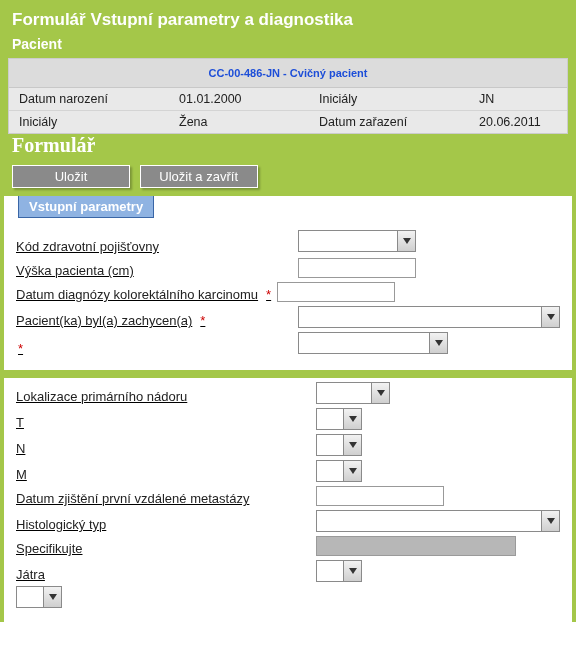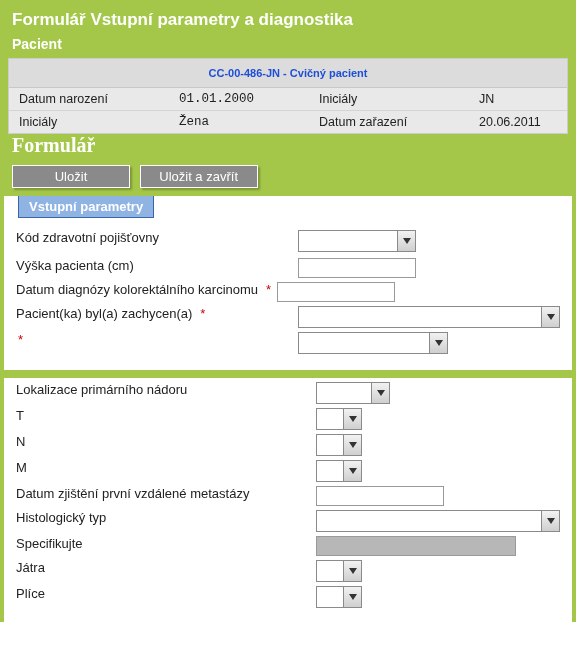--- a/index.html
+++ b/index.html
@@ -47,21 +47,21 @@
     border-collapse: collapse;
     font-size: 12.5px;
     color: #222;
   }
   .patient-table td {
     padding: 4px 10px;
     border-bottom: 1px solid #d4d4d4;
   }
   .patient-table tr:last-child td { border-bottom: none; }
   .pt-lbl { width: 160px; }
-  .pt-val { width: 140px; font-family: Liberation Mono, monospace; }
+  .pt-val { width: 140px; }
   .form-label {
     padding: 0 12px 4px 12px;
     font-size: 20px;
     font-weight: bold;
     color: #fff;
     font-family: Liberation Serif, serif;
   }
   .button-row {
     padding: 4px 6px 6px 6px;
   }
@@ -92,22 +92,23 @@
     padding: 3px 10px;
     margin: 0 0 8px 14px;
     border: 1px solid #3a66a6;
     border-top: none;
   }
   .section-body {
     padding: 0 12px 10px 12px;
   }
   .frow {
     display: flex;
-    align-items: flex-start;
+    align-items: flex-end;
     margin: 4px 0;
+    text-decoration: underline;
   }
   .fld-label {
     color: #222;
   }
   .req { color: #cc0000; margin-left: 2px; }
   input[type=text].ctl {
     border: 1px solid #999;
     height: 20px;
     padding: 1px 3px;
     font-size: 12px;
@@ -324,21 +325,20 @@
           <span class="combo-text"></span>
           <span class="combo-btn">
               <svg width="8" height="6">
                 <polygon points="0,0 8,0 4,6" fill="#333"></polygon>
               </svg>
             </span>
         </span>
       </div>
 
       <div class="frow">
-        <span class="fld-label lbl-wide">Plíce</span>
         <span class="combo" style="width:46px;">
           <span class="combo-text"></span>
           <span class="combo-btn">
               <svg width="8" height="6">
                 <polygon points="0,0 8,0 4,6" fill="#333"></polygon>
               </svg>
             </span>
         </span>
       </div>
 

